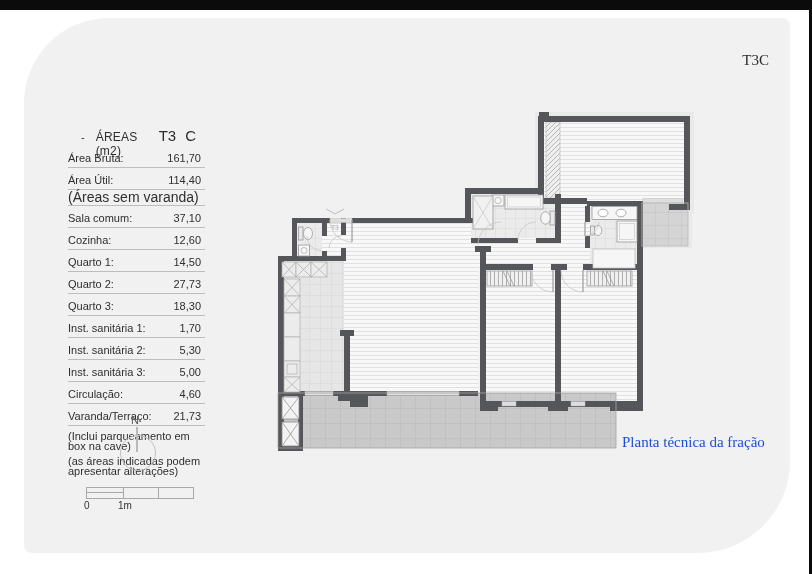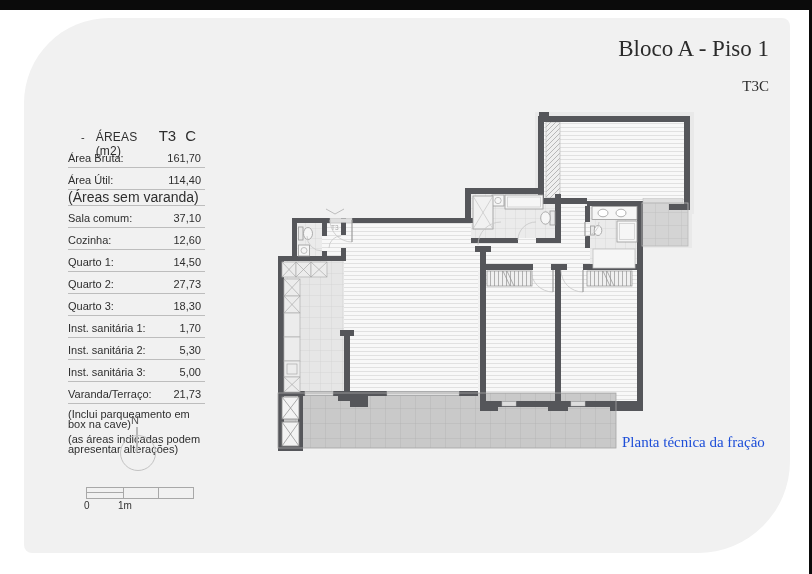--- a/index.html
+++ b/index.html
@@ -41,21 +41,20 @@
 </style>
 </head>
 <body>
 
 <div class="stage">
   <div class="sheet"></div>
   <div class="top-black-bar"></div>
   <div class="right-black-bar"></div>
 
   <div class="title-block">
-    <div class="title-line1">Bloco A - Piso 1</div>
     <div class="title-line2">T3C</div>
   </div>
 
   <div class="areas">
     <div class="tbl-header">
       <span class="dash">-</span>
       <span class="ttl">ÁREAS (m2)</span>
       <span class="typ">T3</span>
       <span class="frac">C</span>
     </div>
@@ -92,20 +91,24 @@
       <span>Inst. sanitária 1:</span>
       <span class="val">1,70</span>
     </div>
     <div class="row">
       <span>Inst. sanitária 2:</span>
       <span class="val">5,30</span>
     </div>
     <div class="row">
       <span>Inst. sanitária 3:</span>
       <span class="val">5,00</span>
+    </div>
+    <div class="row">
+      <span>Circulação:</span>
+      <span class="val">4,60</span>
     </div>
     <div class="row">
       <span>Varanda/Terraço:</span>
       <span class="val">21,73</span>
     </div>
     <div class="foot">(Inclui parqueamento em box na cave)</div>
     <div class="foot">(as áreas indicadas podem apresentar alterações)</div>
   </div>
 
   <div class="compass-label">N</div>

